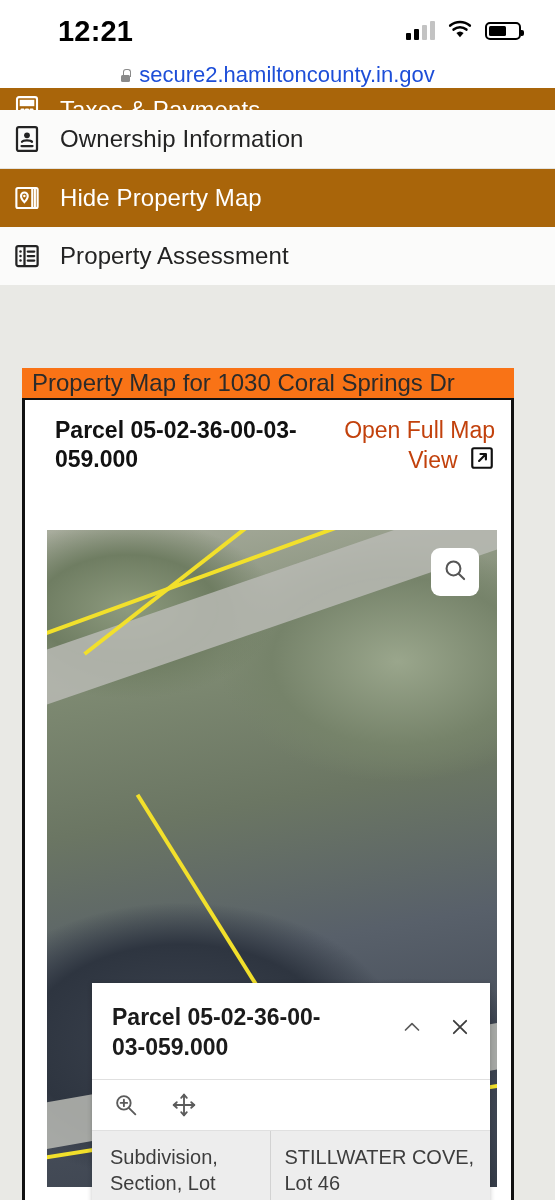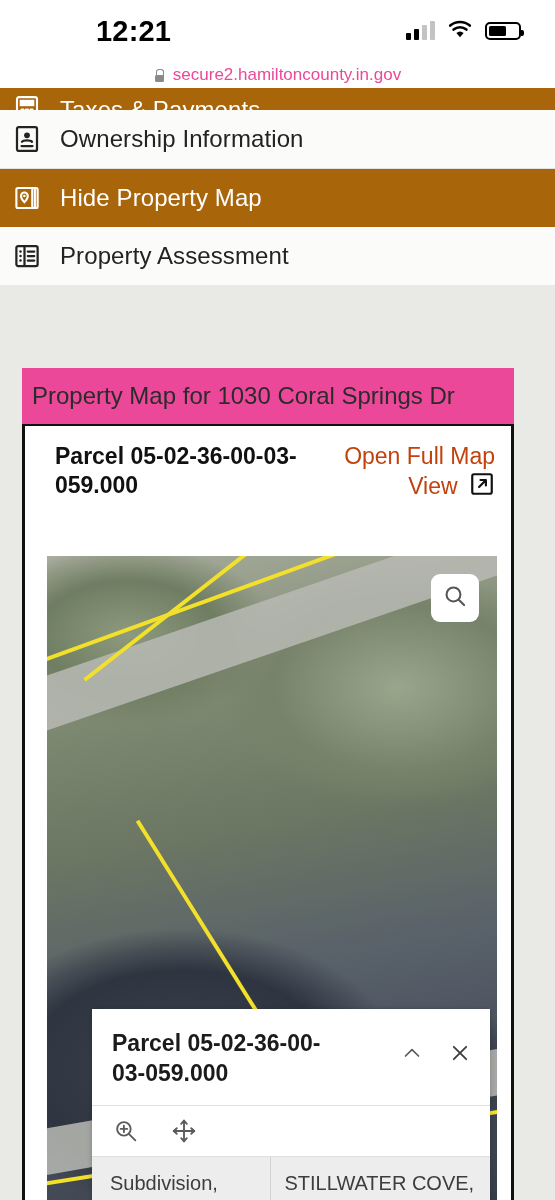--- a/index.html
+++ b/index.html
@@ -11,21 +11,21 @@
   }
   .phone { position: relative; width: 555px; height: 1200px; }
 
   
   .statusbar {
     position: absolute; top: 0; left: 0; right: 0; height: 62px;
     background: #ffffff;
     display: flex; align-items: center; justify-content: space-between;
     padding: 0 34px 0 58px;
   }
-  .clock { font-size: 29px; font-weight: bold; color: #000; letter-spacing: .2px; margin-left: 38px; }
+  .clock { font-size: 29px; font-weight: bold; color: #000; letter-spacing: .2px; }
   .status-icons { display: flex; align-items: center; gap: 12px; }
   .bars { display: flex; align-items: flex-end; gap: 3px; height: 18px; }
   .bars i { width: 5px; background: #000; border-radius: 1px; display: block; }
   .bars i:nth-child(1){ height: 7px; }
   .bars i:nth-child(2){ height: 11px; }
   .bars i:nth-child(3){ height: 15px; background: #c3c3c3; }
   .bars i:nth-child(4){ height: 19px; background: #c3c3c3; }
   .battery {
     width: 36px; height: 18px; border: 2px solid #000; border-radius: 5px;
     padding: 2px; position: relative;
@@ -35,21 +35,21 @@
     width: 3px; height: 6px; background: #000; border-radius: 0 2px 2px 0;
   }
   .battery b { display: block; height: 100%; width: 62%; background: #000; border-radius: 1.5px; }
 
   
   .urlbar {
     position: absolute; top: 62px; left: 0; right: 0; height: 26px;
     background: #ffffff;
     display: flex; align-items: center; justify-content: center; gap: 8px;
   }
-  .url-text { font-size: 17px; color: #ec4899; }
+  .url-text { font-size: 22px; color: #1d4ed8; }
   .lock { width: 11px; height: 13px; position: relative; }
   .lock::before {
     content: ""; position: absolute; left: 1px; bottom: 0; width: 9px; height: 7px;
     background: #8a8a8a; border-radius: 1.5px;
   }
   .lock::after {
     content: ""; position: absolute; left: 2.5px; top: 0; width: 6px; height: 7px;
     border: 1.6px solid #8a8a8a; border-bottom: none; border-radius: 3px 3px 0 0;
   }
 
@@ -64,21 +64,21 @@
   .navrow.clipped .navlabel, .navrow.clipped .navicon { transform: translateY(14px); }
   .navlabel { font-size: 24px; letter-spacing: .1px; }
   .navicon { width: 30px; height: 30px; flex: none; position: relative; }
   .navicon svg { display: block; width: 30px; height: 30px; }
   .navsep { height: 1px; background: #E3E3E0; }
   .gapline { position: absolute; top: 302px; left: 0; right: 0; height: 6px; background: #E9E9E5; }
 
   
   .mapcard { position: absolute; top: 368px; left: 22px; width: 492px; }
   .mapcard-title {
-    background: #ec4899; height: 56px; display: flex; align-items: center;
+    background: #f97316; height: 30px; display: flex; align-items: center;
     padding-left: 10px; font-size: 24px; color: #2b2b2b; white-space: nowrap;
   }
   .mapbox {
     border: 3px solid #111; border-top: 2px solid #111;
     background: #fff; height: 820px; position: relative; overflow: hidden;
   }
   .parcel-head {
     display: flex; justify-content: space-between; align-items: flex-start;
     padding: 16px 16px 10px 30px; gap: 10px;
   }

